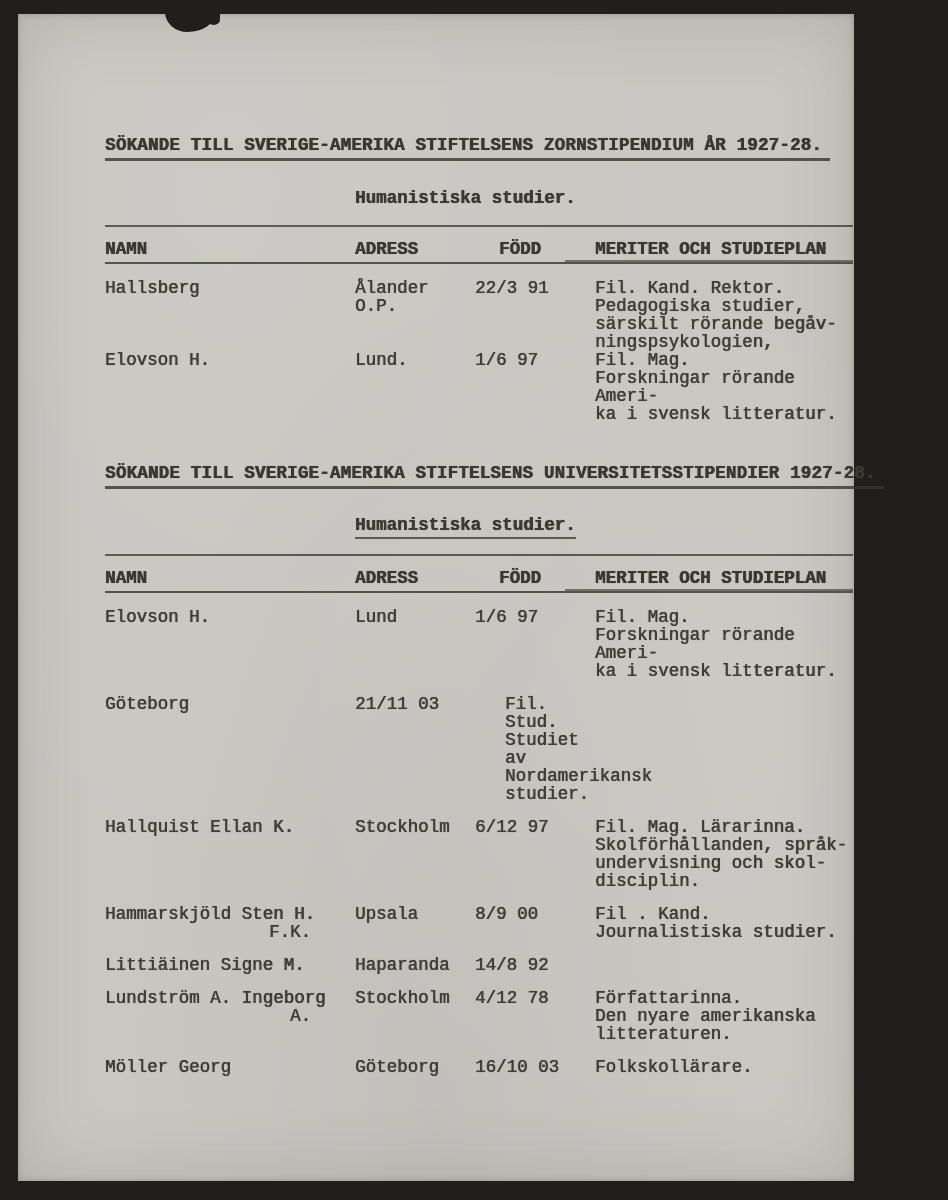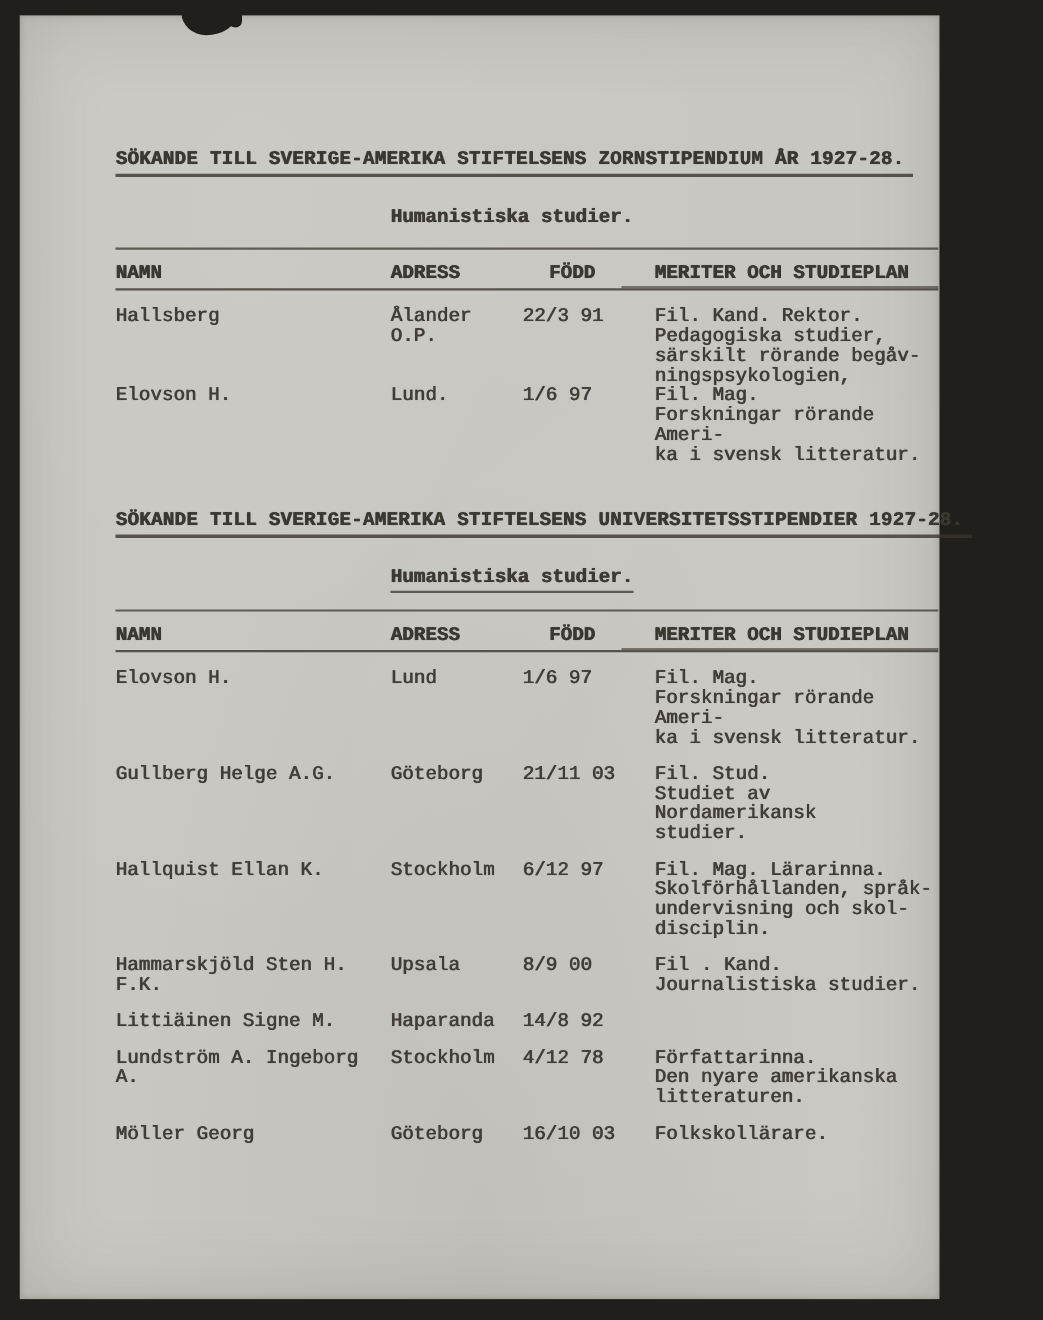--- a/index.html
+++ b/index.html
@@ -48,21 +48,21 @@
     border-bottom:2.5px solid rgba(58,53,45,0.8);padding-bottom:4px;
   }
   .hdr .c3{text-align:center;}
   .hdr .c4{padding-left:30px;border-bottom:2px solid rgba(58,53,45,0.6);margin-bottom:-4px;}
   .rows{margin-top:15px;}
   .row{display:grid;grid-template-columns:250px 120px 90px auto;}
   .t1 .row{margin-bottom:0px;}
   .t2 .row{margin-bottom:15px;}
   .c3{}
   .c4{padding-left:30px;white-space:pre-line;}
-  .name2{text-align:left;padding-right:44px;}
+  .name2{text-align:right;padding-right:44px;}
   .cell{color:#423e37;}
 </style>
 </head>
 <body>
 
 <div class="paper">
   <div class="notch"></div>
   <div class="notch2"></div>
 
   <div class="title tw" style="top:122px;">SÖKANDE TILL SVERIGE-AMERIKA STIFTELSENS ZORNSTIPENDIUM ÅR 1927-28.</div>
@@ -124,24 +124,20 @@
 
           </div>
           <div class="cell c2">Lund</div>
           <div class="cell c3">1/6 97</div>
           <div class="cell c4">Fil. Mag.
 Forskningar rörande Ameri-
 ka i svensk litteratur.</div>
         </div>
 
         <div class="row tw">
-          <div class="cell c1">
-            <div>Gullberg Helge A.G.</div>
-
-          </div>
           <div class="cell c2">Göteborg</div>
           <div class="cell c3">21/11 03</div>
           <div class="cell c4">Fil. Stud.
 Studiet av Nordamerikansk
 studier.</div>
         </div>
 
         <div class="row tw">
           <div class="cell c1">
             <div>Hallquist Ellan K.</div>

